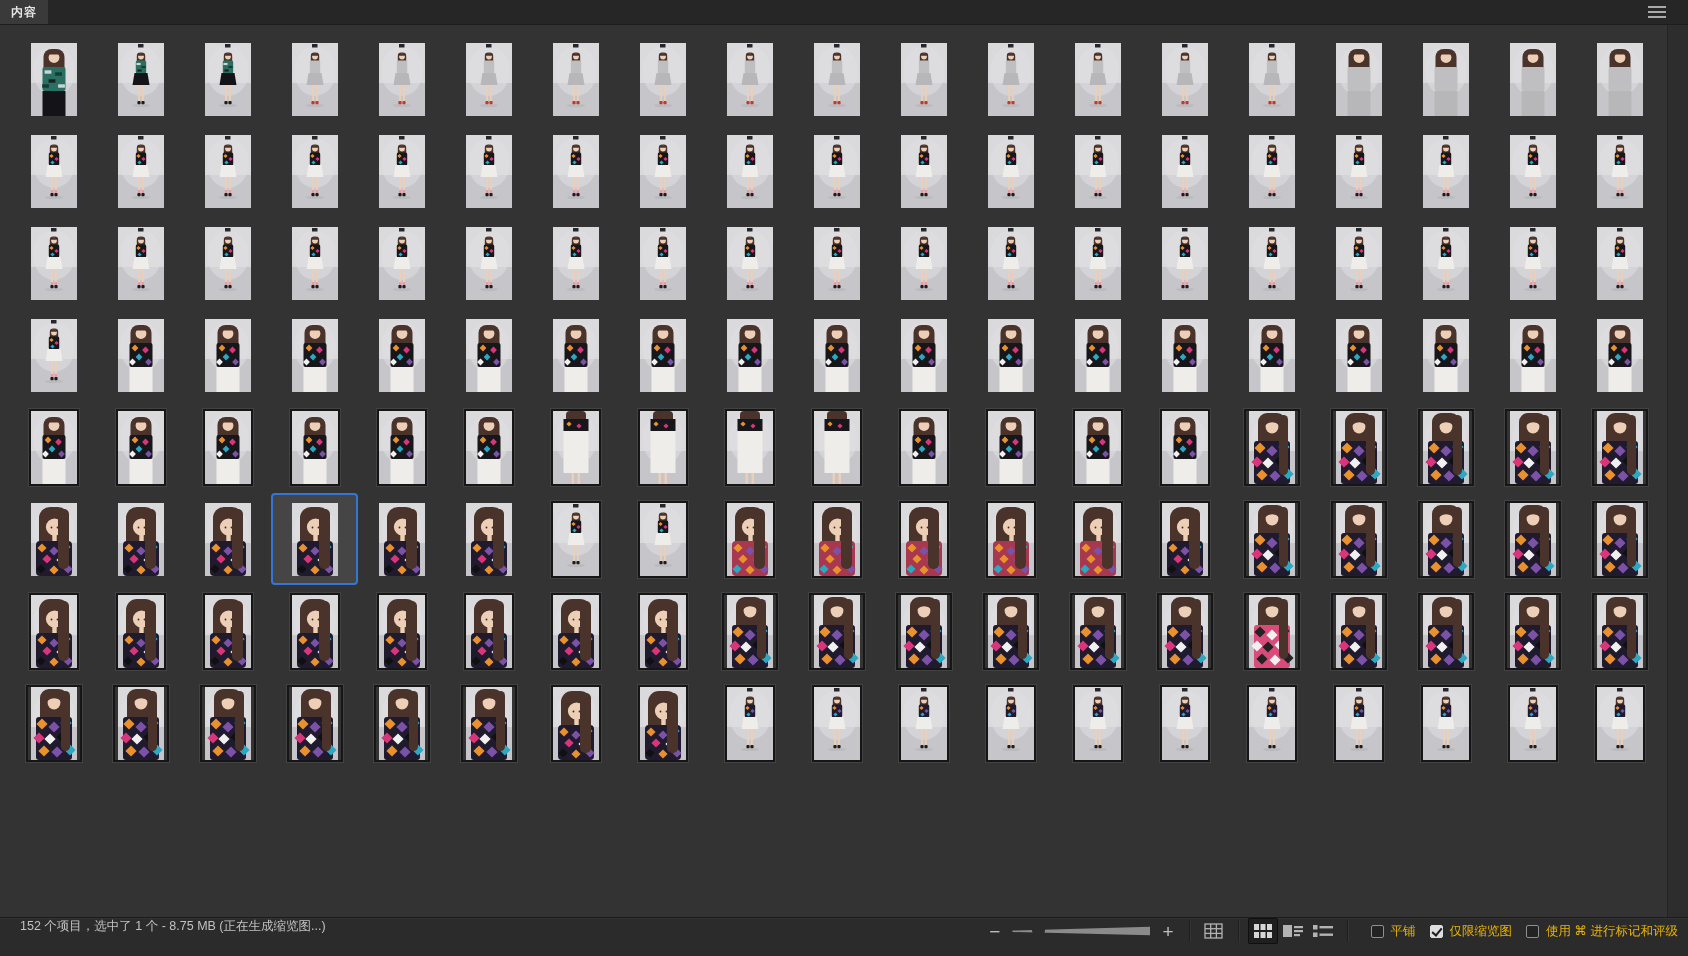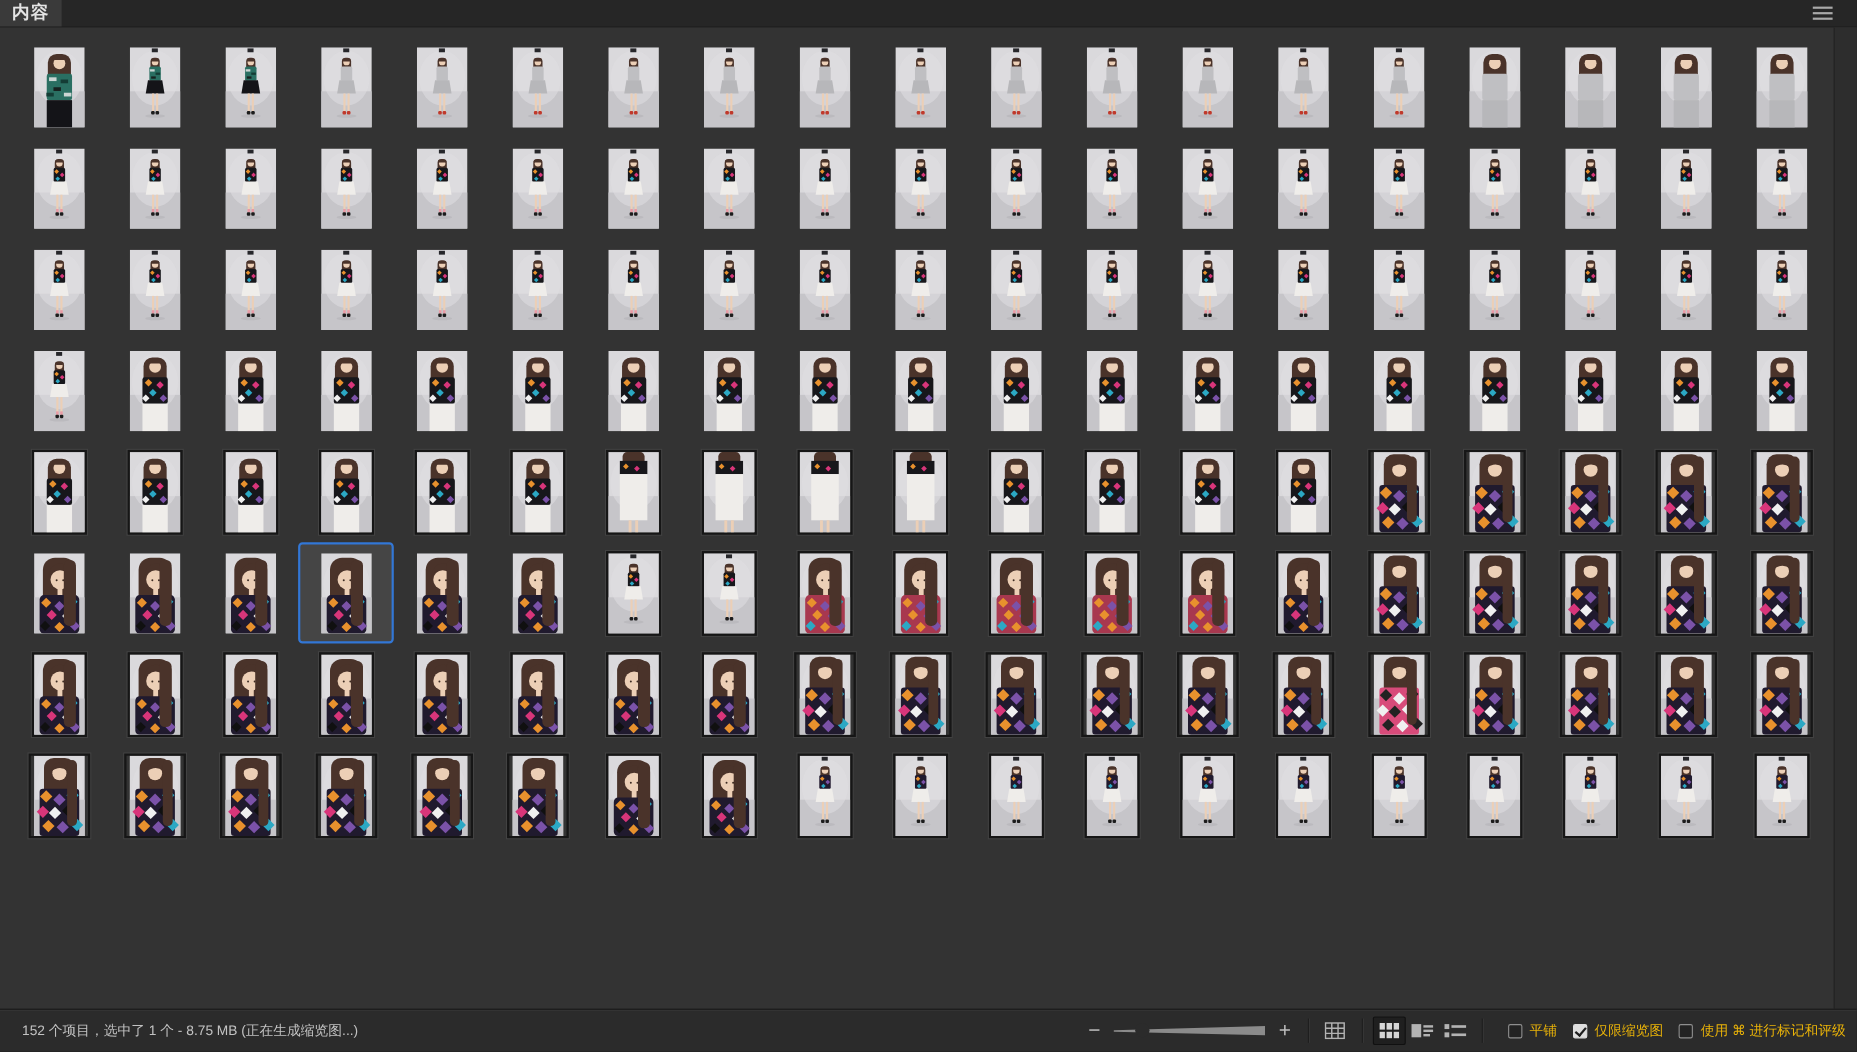--- a/index.html
+++ b/index.html
@@ -1,37 +1,37 @@
 <!DOCTYPE html>
 <html><head>
 <meta charset="utf-8">
 <style>
   html,body{margin:0;padding:0;background:#222;}
   body{width:1688px;height:956px;overflow:hidden;position:relative;
        font-family:"Liberation Sans","DejaVu Sans",sans-serif;-webkit-font-smoothing:antialiased;}
   
   .topbar{position:absolute;left:0;top:0;right:0;height:24px;background:#262626;border-bottom:1px solid #1d1d1d;}
   .tab{position:absolute;left:0;top:0;height:24px;padding:0 11px;background:#3a3a3a;
-       color:#e4e4e4;font-size:16px;font-weight:bold;line-height:24px;letter-spacing:1px;}
+       color:#e4e4e4;font-size:12px;font-weight:bold;line-height:24px;letter-spacing:1px;}
   .menu-icon{position:absolute;right:22px;top:6px;width:18px;height:12px;cursor:pointer;}
   .menu-icon i{display:block;height:2px;background:#a9a9a9;margin-bottom:3px;}
   
   .content{position:absolute;left:0;top:25px;right:0;bottom:38px;background:#333333;}
   .vscroll{position:absolute;right:0;top:0;bottom:0;width:20px;background:#2d2d2d;border-left:1px solid #242424;}
   .grid{position:absolute;left:0;top:0;right:21px;bottom:0;display:grid;
         grid-template-columns:repeat(19,87px);grid-auto-rows:92px;padding:8px 0 0 10px;}
   .cell{display:flex;align-items:center;justify-content:center;}
   .thumb{line-height:0;}
   .thumb svg{display:block;}
   .framed{border:2px solid #161616;box-shadow:0 0 0 1px #424242;}
   .cell.selected{border:2px solid #3277d6;border-radius:4px;background:#454545;padding:4px 10px;}
   
   .statusbar{position:absolute;left:0;right:0;bottom:0;height:38px;background:#2b2b2b;
              border-top:1px solid #1b1b1b;box-shadow:inset 0 1px 0 rgba(255,255,255,.04);
-             display:flex;align-items:center;color:#c6c6c6;font-size:12.5px;}
+             display:flex;align-items:flex-start;color:#c6c6c6;font-size:12.5px;}
   .status-text{margin-left:20px;white-space:nowrap;color:#c2c2c2;}
   .controls{margin-left:auto;display:flex;align-items:center;margin-right:10px;}
   .zoom-btn{color:#bdbdbd;font-size:19px;line-height:1;padding:0 6px;cursor:pointer;user-select:none;}
   .slider{position:relative;width:138px;height:14px;margin:0 6px;cursor:pointer;}
   .slider .track{position:absolute;left:0;top:2px;width:138px;height:10px;background:#8b8b8b;
                  clip-path:polygon(0 46%,100% 8%,100% 92%,0 60%);}
   .slider .knob{position:absolute;left:20px;top:0;width:13px;height:13px;border-radius:50%;
                 background:#2b2b2b;border:2px solid #cicaca;border-color:#c9c9c9;box-sizing:border-box;}
   .sep{width:1px;height:22px;background:#1e1e1e;box-shadow:1px 0 0 rgba(255,255,255,.05);margin:0 9px;}
   .vbtn{display:flex;align-items:center;justify-content:center;width:30px;height:26px;border-radius:2px;cursor:pointer;}

